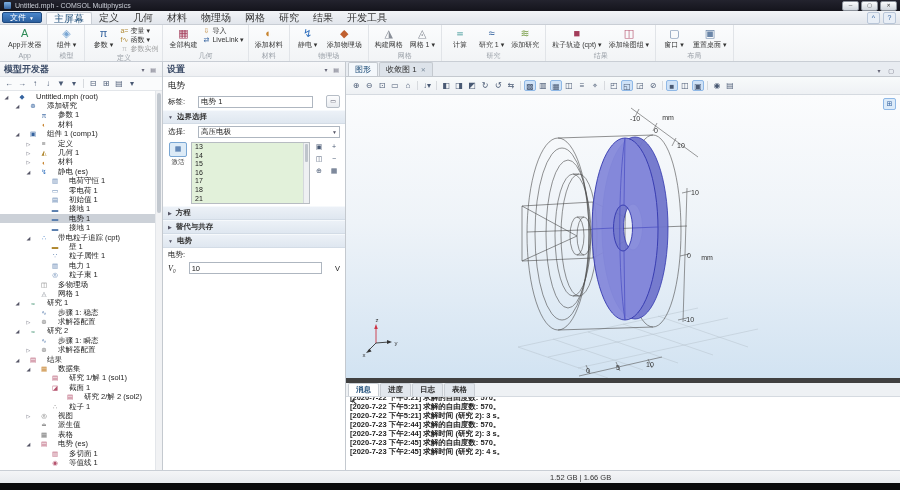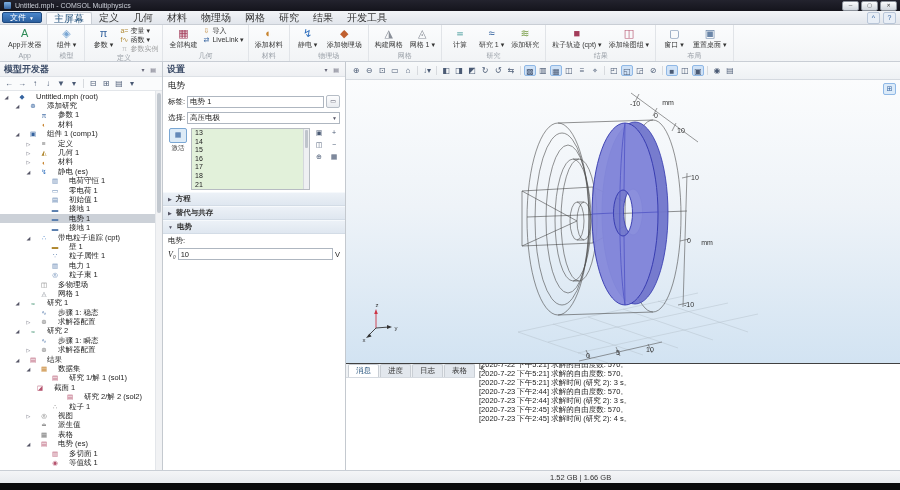--- a/index.html
+++ b/index.html
@@ -65,21 +65,21 @@
   .tsep{width:1px;height:9px;background:#d7dade;margin:0 2px;}
   #tree{flex:1;overflow:hidden;position:relative;padding-top:1px;}
   .trow{height:9.4px;display:flex;align-items:center;font-size:7.5px;white-space:nowrap;color:#222;gap:8px;}
   .trow.sel{background:#ccd1d8;}
   .tarr{width:7px;font-size:5px;color:#556;text-align:center;flex:none;}
   .ticon{width:8px;font-size:6.5px;text-align:center;flex:none;margin-right:2px;}
   #treescroll{position:absolute;right:0;top:0;bottom:0;width:6px;background:#f1f2f4;border-left:1px solid #e3e6ea;}
   #treethumb{position:absolute;right:1px;top:2px;width:4px;height:120px;background:#c2c8cf;border-radius:2px;}
 
   
-  .srow{display:flex;align-items:center;gap:2px;padding:2px 5px;font-size:7.5px;flex:none;}
+  .srow{display:flex;align-items:center;gap:13px;padding:2px 5px;font-size:7.5px;flex:none;}
   .ibox{flex:1;height:10px;border:1px solid #aeb6c0;background:#fff;font-size:7.5px;
         padding:0 2px;display:flex;align-items:center;white-space:nowrap;}
   .ibtn{width:12px;height:11px;border:1px solid #b6bdc6;background:linear-gradient(#fdfdfe,#e9ecf0);
         font-size:6px;text-align:center;line-height:10px;color:#556;border-radius:2px;}
   .secbar{height:12px;background:linear-gradient(#ecf1f7,#dfe7f0);border-top:1px solid #f6f9fc;
           border-bottom:1px solid #d3dce6;display:flex;align-items:center;gap:4px;padding:0 5px;
           font-size:7.5px;font-weight:bold;color:#333;flex:none;}
   .secarr{font-size:5px;color:#556;font-weight:normal;}
   #setsub{font-size:8.5px;padding:3px 5px 1px 5px;color:#222;flex:none;}
   .selwrap{display:flex;gap:3px;padding:2px 5px;height:62px;flex:none;}
@@ -105,21 +105,21 @@
   .gx{font-size:6px;color:#789;}
   #gtabs-right{margin-left:auto;display:flex;gap:2px;padding:0 4px 2px 0;}
   #gtoolbar{height:17px;background:linear-gradient(#f8fafb,#eef1f4);border-bottom:1px solid #d5dae0;
             display:flex;align-items:center;gap:1px;padding:0 4px;flex:none;}
   #viewport{position:relative;height:283px;flex:none;overflow:hidden;
             background:linear-gradient(#fbfcfd 0%,#eef3f8 45%,#d2e3f2 100%);}
   #vicon{position:absolute;right:4px;top:3px;width:11px;height:10px;background:#dcebf9;
          border:1px solid #8fb8e6;border-radius:2px;font-size:7px;line-height:9px;text-align:center;color:#35639f;}
 
   
-  #messages{flex:1;display:flex;flex-direction:row;border-top:1px solid #404040;min-height:0;}
+  #messages{flex:1;display:flex;flex-direction:column;border-top:5px solid #404040;min-height:0;font-weight:bold;}
   #msgtabs{height:13px;background:#eef1f4;display:flex;align-items:flex-end;padding-left:2px;gap:1px;
            border-bottom:1px solid #d5dae0;flex:none;}
   .msgtab{height:12px;padding:0 7px;font-size:7.5px;display:flex;align-items:center;background:#e2e7ed;
           border:1px solid #c9ced4;border-bottom:none;border-radius:2px 2px 0 0;color:#333;}
   .msgtab.act{background:#fff;color:#1f4e79;}
   #msgbody{flex:1;background:#fff;overflow:hidden;padding:1px 4px 0 4px;font-size:7.5px;line-height:9px;
            color:#222;position:relative;}
   .msgline{white-space:nowrap;}
   .msgline.clip{margin-top:-5px;}
   #msgcursor{position:absolute;left:5px;top:1px;font-size:8px;color:#333;}
@@ -480,21 +480,21 @@
       <div class="trow" style="padding-left: 25px;">
         <span class="tarr">◢</span>
         <span class="ticon" style="color: rgb(199, 132, 47);">▦</span>
         <span class="tlab">数据集</span>
       </div>
       <div class="trow" style="padding-left: 36px;">
         <span class="tarr"></span>
         <span class="ticon" style="color: rgb(181, 83, 110);">▤</span>
         <span class="tlab">研究 1/解 1 (sol1)</span>
       </div>
-      <div class="trow" style="padding-left: 21px;">
+      <div class="trow" style="padding-left: 36px;">
         <span class="tarr"></span>
         <span class="ticon" style="color: rgb(181, 83, 110);">◪</span>
         <span class="tlab">截面 1</span>
       </div>
       <div class="trow" style="padding-left: 51px;">
         <span class="tarr"></span>
         <span class="ticon" style="color: rgb(181, 83, 110);">▤</span>
         <span class="tlab">研究 2/解 2 (sol2)</span>
       </div>
       <div class="trow" style="padding-left: 36px;">
@@ -540,20 +540,24 @@
     <span>设置</span>
     <span class="sp"></span>
     <span class="phi">▾</span>
     <span class="phi">▤</span>
   </div>
   <div id="setsub">电势</div>
   <div class="srow">
     <span>标签:</span>
     <span class="ibox">电势 1</span>
     <span class="ibtn">▭</span>
+  </div>
+  <div class="secbar">
+    <span class="secarr">▼</span>
+    <span>边界选择</span>
   </div>
   <div class="srow">
     <span>选择:</span>
     <span class="ibox">
       <span>高压电极</span>
       <span style="margin-left:auto;font-size:5px;color:#556;">▼</span>
     </span>
   </div>
   <div class="selwrap">
     <div class="activecol">
@@ -599,20 +603,35 @@
     <span>电势:</span>
   </div>
   <div class="srow">
     <span class="vsym">V₀</span>
     <span class="ibox">10</span>
     <span>V</span>
   </div>
 </div>
 
 <div id="right" class="abs panel">
+  <div id="gtabs">
+    <div id="gtablist" style="display:flex;gap:1px;align-items:flex-end;">
+        <div class="gtab act">
+          <span>图形</span>
+        </div>
+        <div class="gtab">
+          <span>收敛图 1</span>
+          <span class="gx">✕</span>
+        </div>
+      </div>
+    <div id="gtabs-right">
+      <span class="phi">▾</span>
+      <span class="phi">▢</span>
+    </div>
+  </div>
   <div id="gtoolbar">
       <span class="tbi">⊕</span>
       <span class="tbi">⊖</span>
       <span class="tbi">⊡</span>
       <span class="tbi">▭</span>
       <span class="tbi">⌂</span>
       <span class="tsep"></span>
       <span class="tbi">↓▾</span>
       <span class="tsep"></span>
       <span class="tbi">◧</span>

